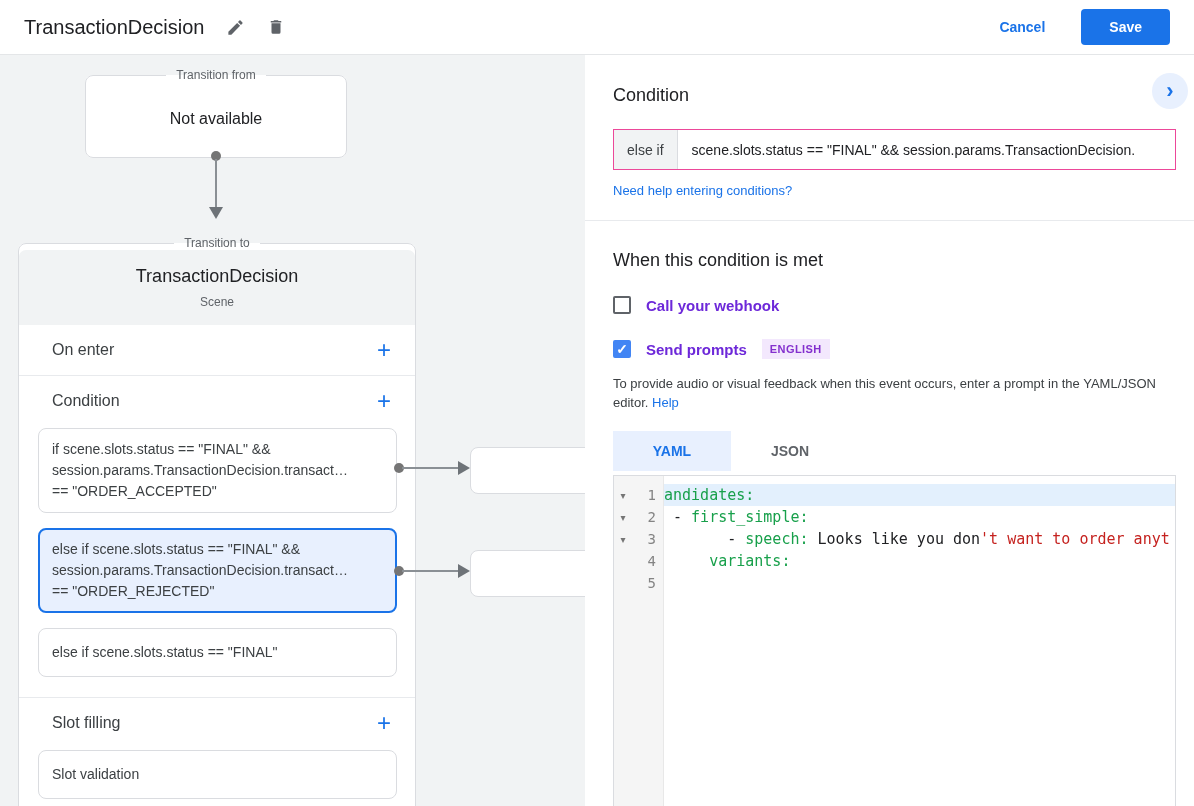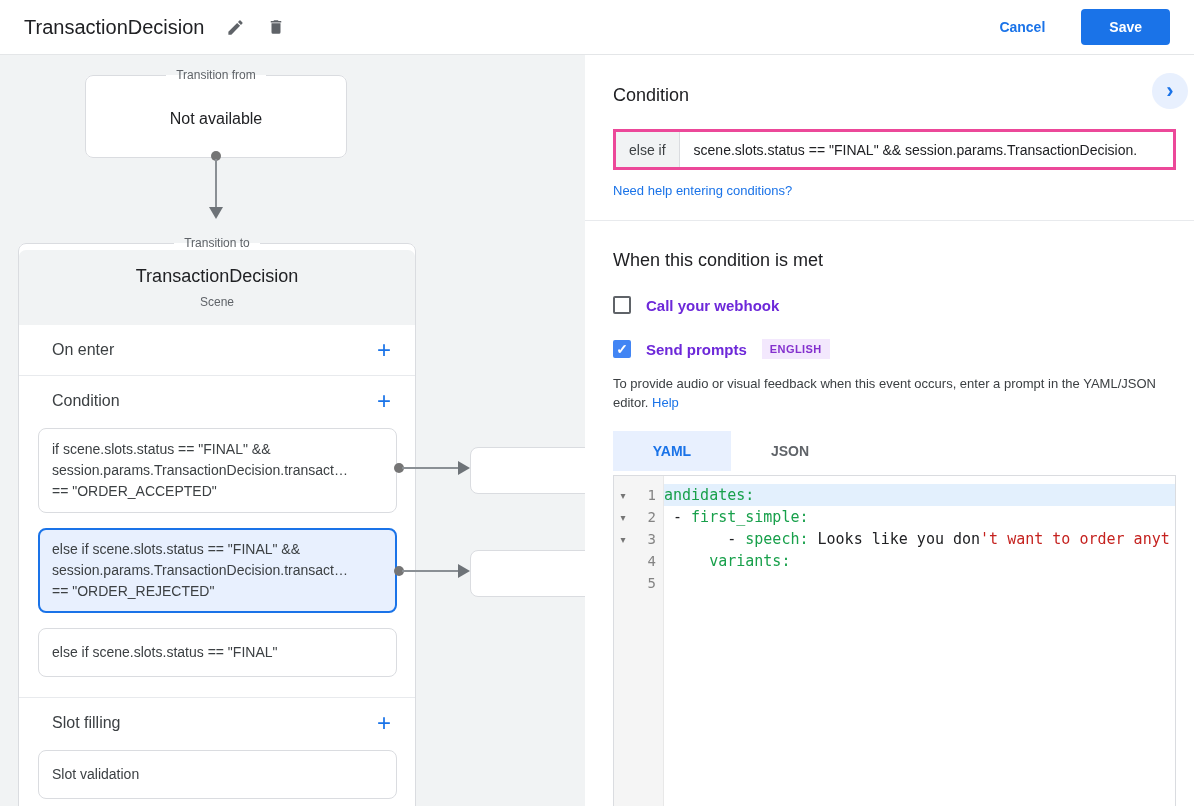--- a/index.html
+++ b/index.html
@@ -51,21 +51,21 @@
   .target-box { position:absolute; width:132px; height:47px; background:#fff; border:1px solid #dadce0; border-radius:8px; }
 
   
   .panel { position:absolute; left:585px; top:55px; width:609px; height:751px; background:#fff; }
   .panel-pad { padding:0 18px 0 28px; }
   .panel-heading { font-size:18px; color:#202124; font-weight:400; }
   .cond-head-row { position:relative; margin-top:30px; }
   .collapse-btn { position:absolute; right:-12px; top:-12px; width:36px; height:36px; border-radius:50%;
     background:#e8f0fe; border:none; color:#1a73e8; font-size:22px; font-weight:700; cursor:pointer; line-height:32px; }
 
-  .cond-input-group { display:flex; margin-top:23px; border:3px solid #ec4899; height:41px; background:#fff; }
+  .cond-input-group { display:flex; margin-top:23px; border:1px solid #ec4899; height:41px; background:#fff; }
   .cond-prefix { background:#f1f3f4; border-right:1px solid #dadce0; display:flex; align-items:center; padding:0 13px; font-size:14px; color:#3c4043; }
   .cond-input { flex:1; border:none; outline:none; font-size:14px; color:#202124; padding:0 14px;
     font-family:inherit; white-space:nowrap; overflow:hidden; }
   .help-link { display:inline-block; margin-top:13px; font-size:13px; color:#1a73e8; text-decoration:none; }
   .panel-div { border-top:1px solid #e8eaed; margin-top:21px; }
 
   .when-heading { margin-top:29px; }
   .check-row { display:flex; align-items:center; margin-top:25px; }
   .checkbox { width:18px; height:18px; border-radius:2px; flex:0 0 18px; cursor:pointer; }
   .checkbox.unchecked { border:2px solid #5f6368; background:#fff; }

